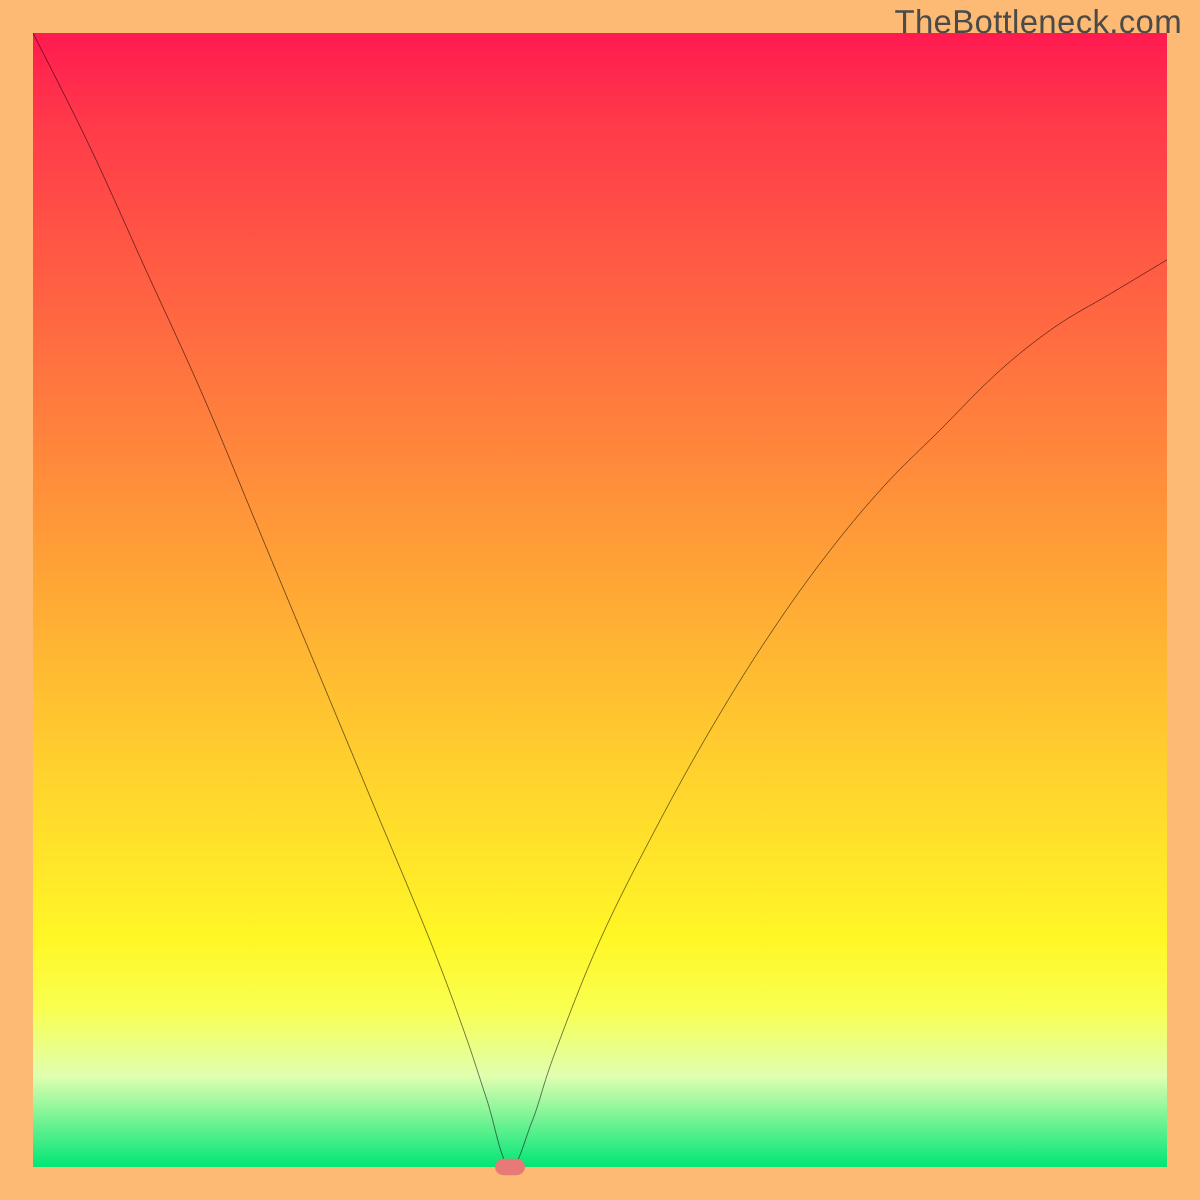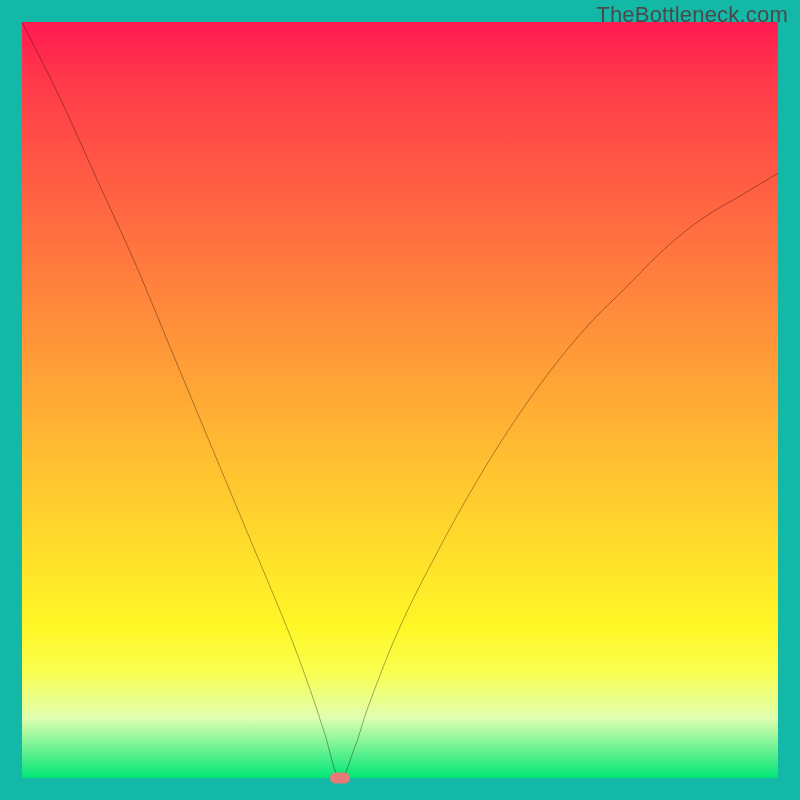--- a/index.html
+++ b/index.html
@@ -8,21 +8,21 @@
     width: 800px;
     height: 800px;
     overflow: hidden;
     background: #000;
     font-family: Arial, Helvetica, sans-serif;
   }
   .frame {
     position: relative;
     width: 800px;
     height: 800px;
-    background: #14b8a6;
+    background: #fdba74;
   }
   .plot-area {
     position: absolute;
     left: 22px;
     top: 22px;
     width: 756px;
     height: 756px;
     background: linear-gradient(to bottom,
       #ff1a50 0%,
       #ff3a4a 8%,

